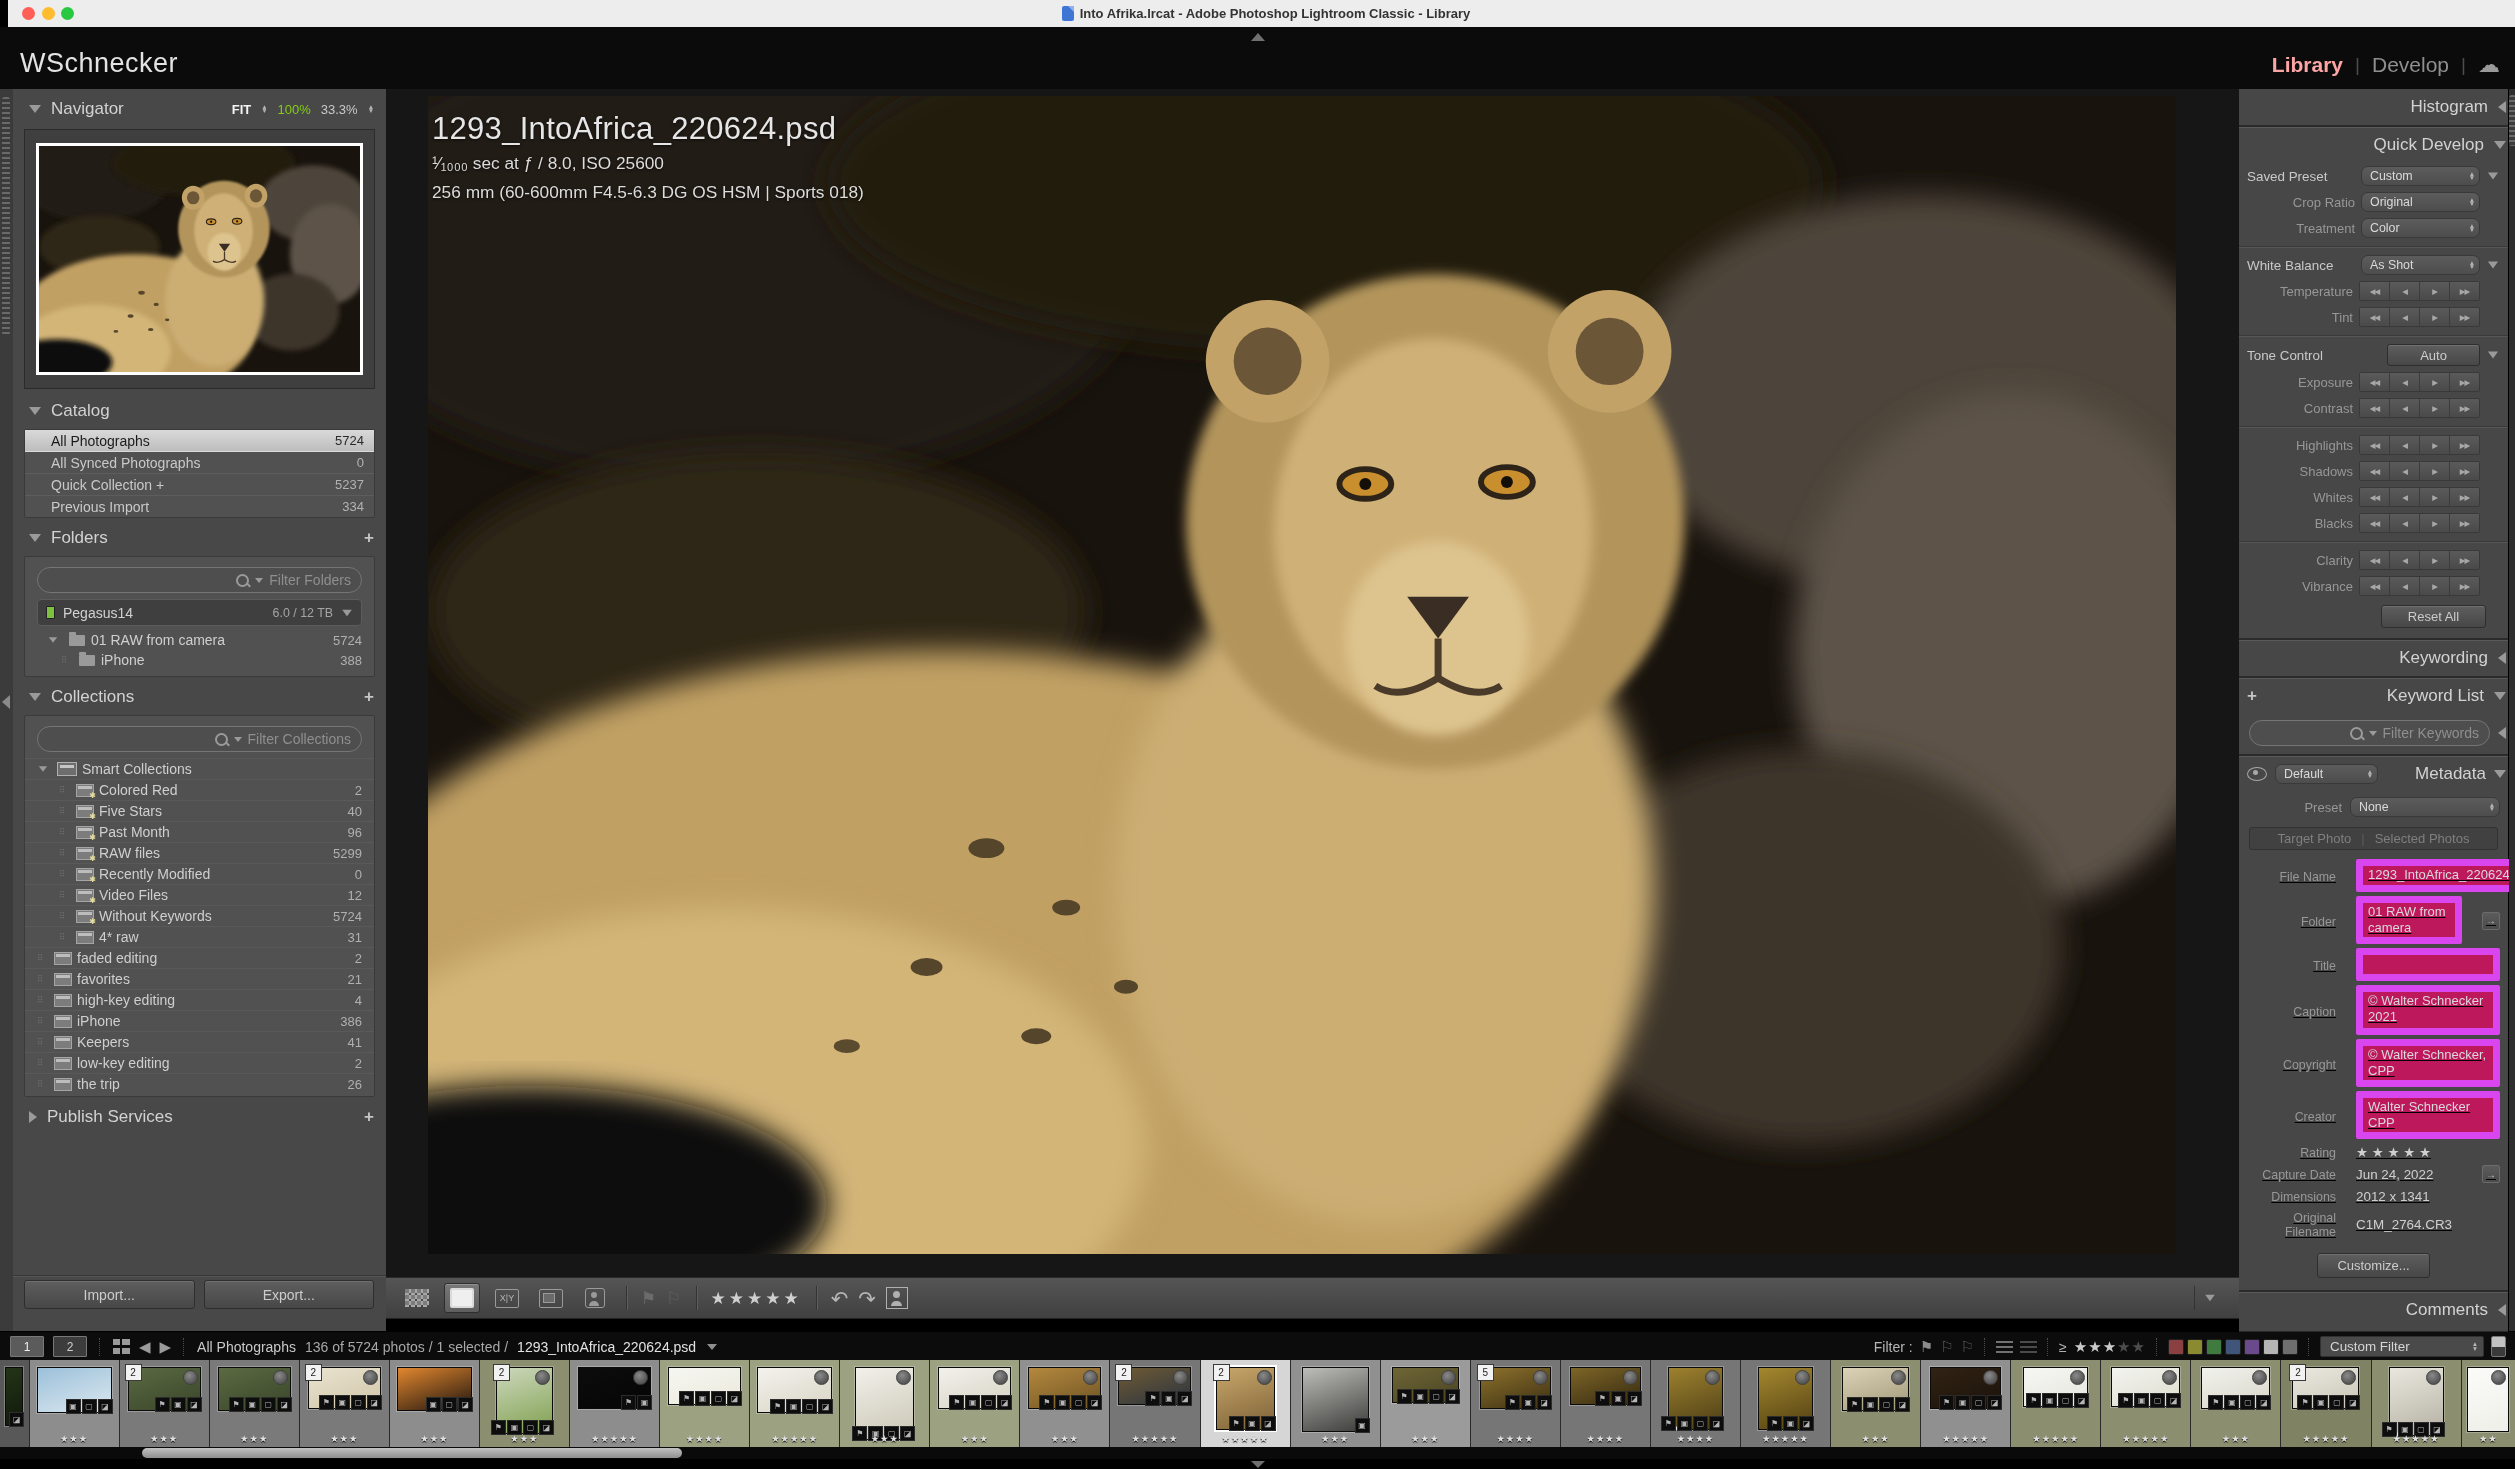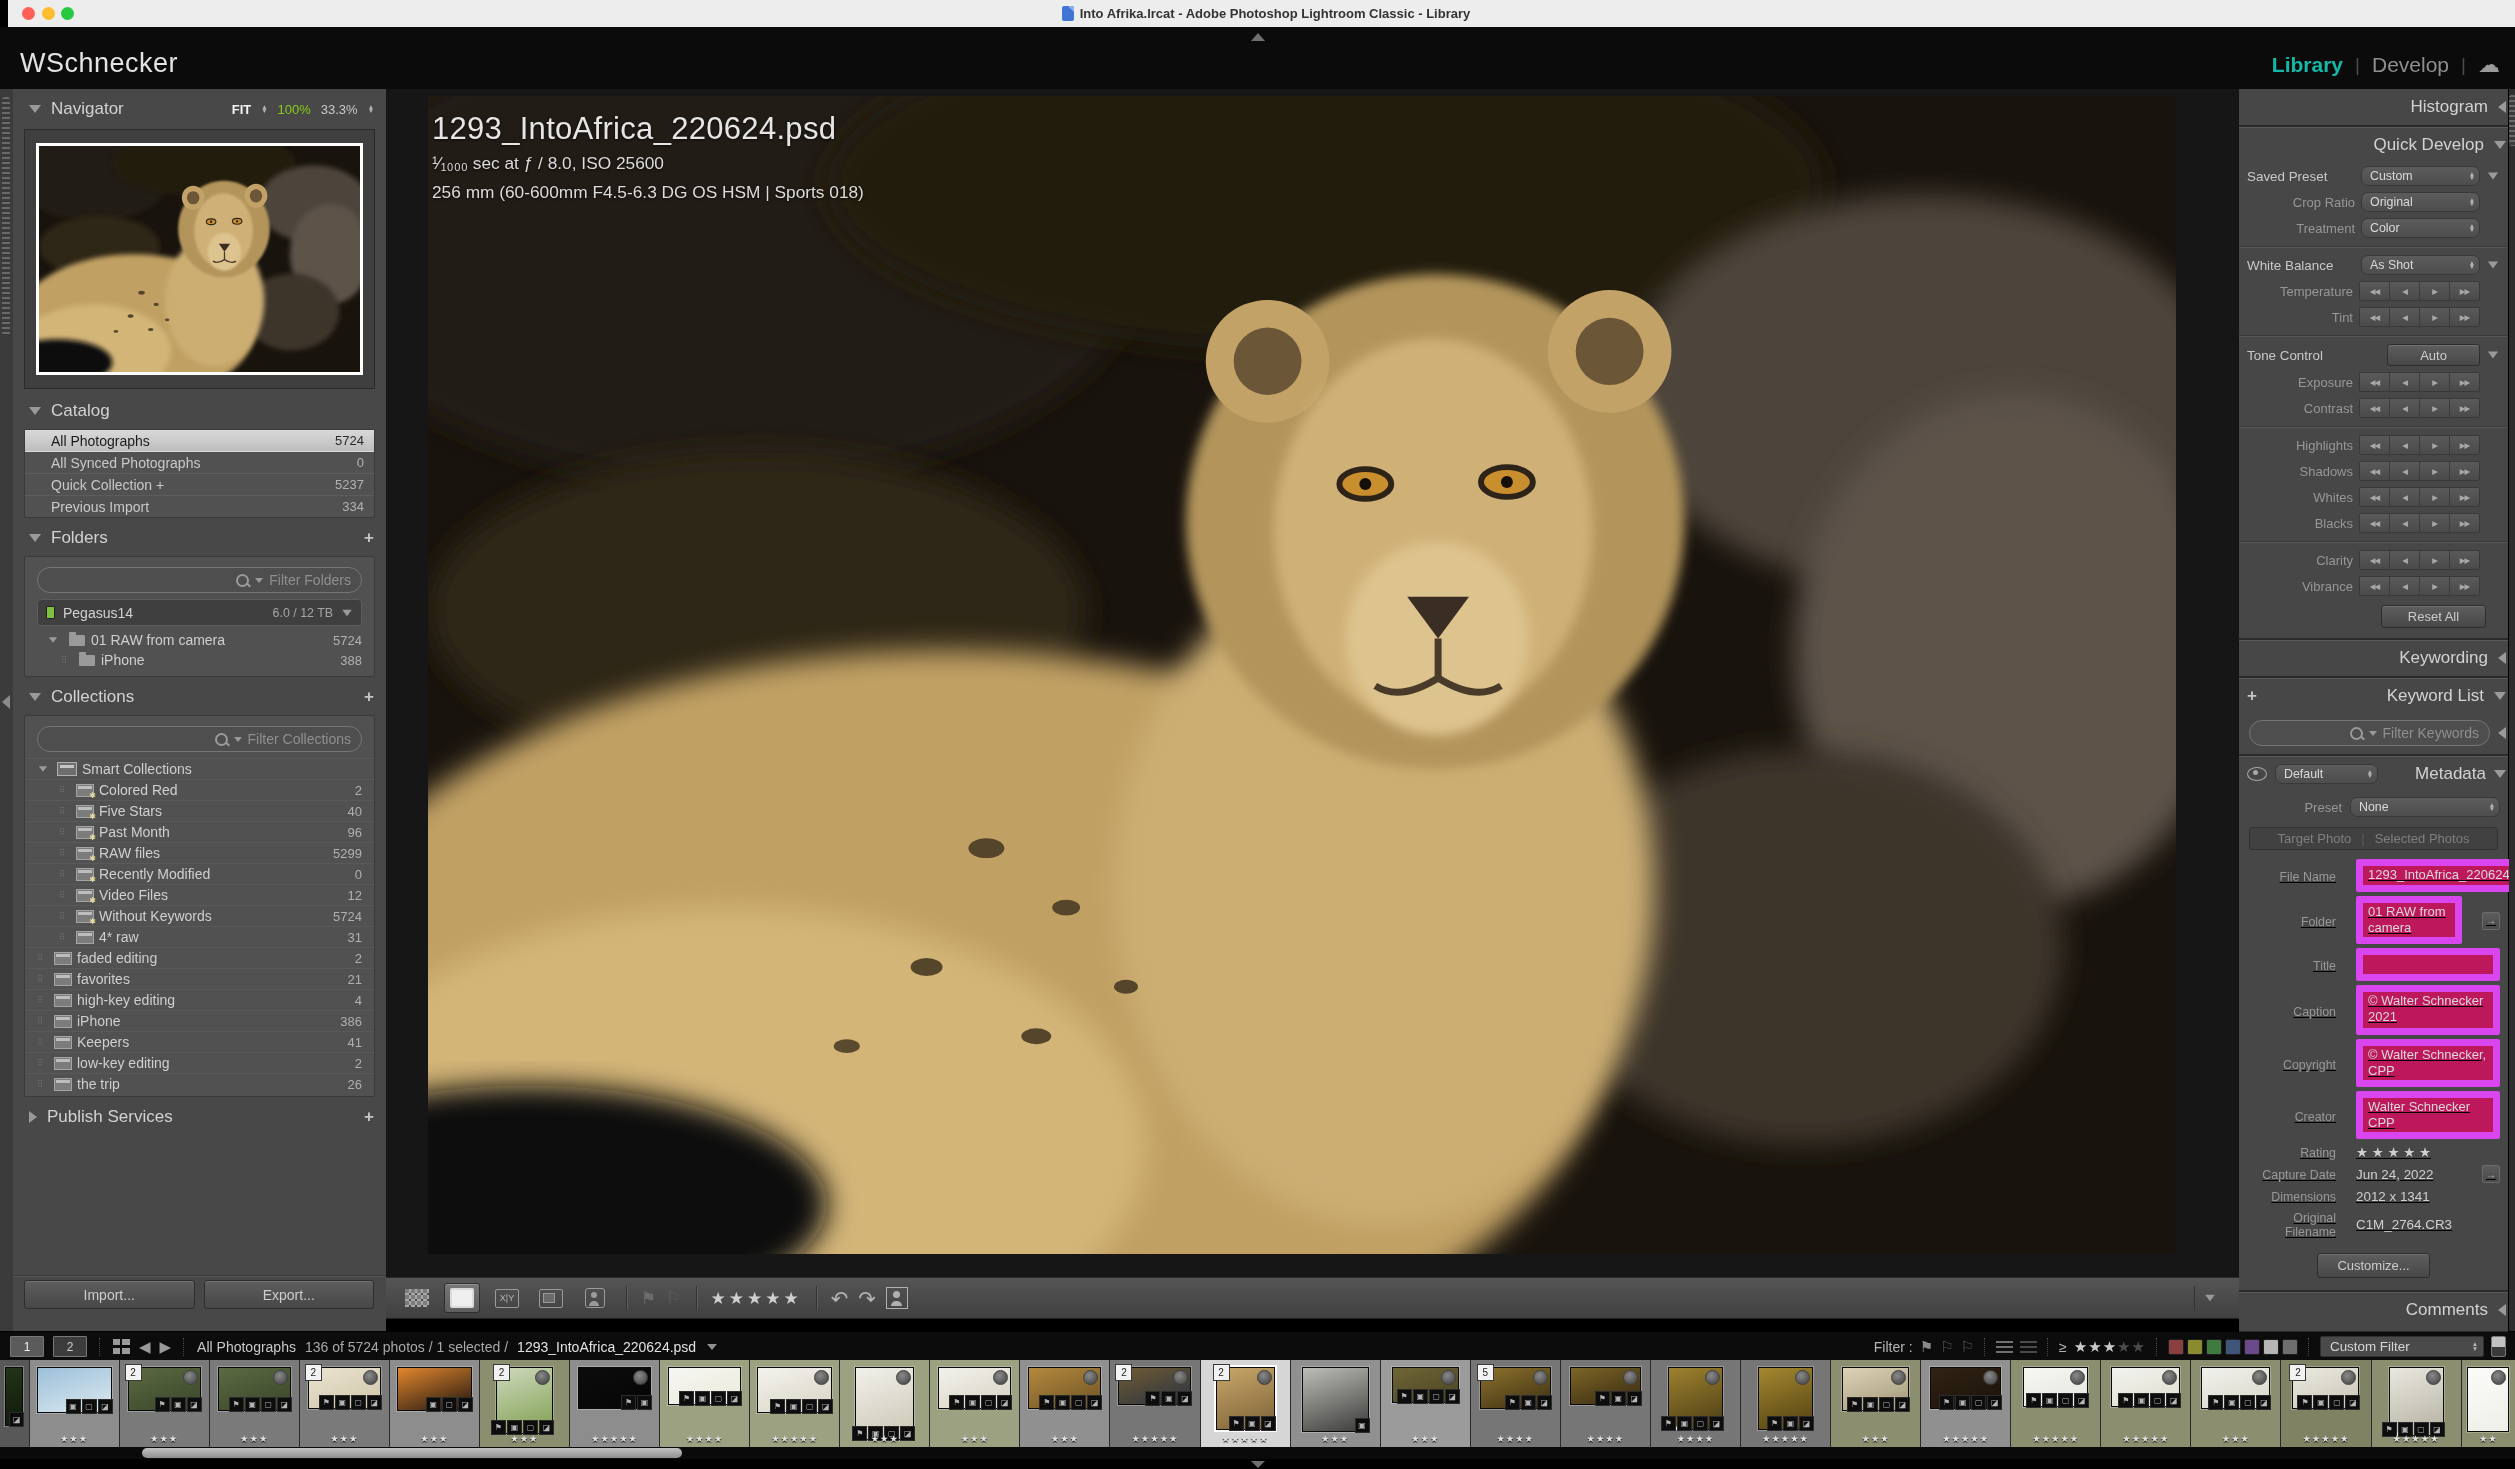--- a/index.html
+++ b/index.html
@@ -14,21 +14,21 @@
   .mb-title{position:absolute;left:0;right:0;top:0;height:27px;display:flex;align-items:center;justify-content:center;
             gap:6px;font-size:13px;font-weight:700;color:#333;}
   .doc-ico{width:12px;height:15px;background:#3f76d6;border-radius:2px;position:relative;}
   .doc-ico::after{content:"";position:absolute;right:0;top:0;border:3px solid #8fb0e8;border-left-color:transparent;border-bottom-color:transparent;}
   
   .toppanel{position:absolute;left:0;top:27px;width:100%;height:62px;background:#0b0b0b;}
   .top-collapse{position:absolute;left:50%;top:6px;transform:translateX(-50%);width:0;height:0;
                 border-left:7px solid transparent;border-right:7px solid transparent;border-bottom:8px solid #707070;}
   .identity{position:absolute;left:20px;bottom:10px;font-size:27px;font-weight:400;color:#e3e3e3;letter-spacing:0.5px;}
   .modules{position:absolute;right:16px;bottom:12px;display:flex;align-items:center;gap:12px;font-size:21px;}
-  .mod-active{color:#14b8a6;font-weight:700;}
+  .mod-active{color:#fca5a5;font-weight:700;}
   .mod-idle{color:#8f8f8f;font-weight:400;}
   .mod-sep{color:#4d4d4d;font-size:19px;}
   .cloud{color:#9a9a9a;font-size:22px;line-height:1;}
   
   .lpanel{position:absolute;left:0;top:89px;width:386px;height:1242px;background:#484848;}
   .rpanel{position:absolute;left:2239px;top:89px;width:269px;height:1242px;background:#474747;}
   .edge-strip{position:absolute;top:0;width:13px;height:100%;background:#3b3b3b;}
   .edge-strip.left{left:0;}
   .ridges{position:absolute;left:2px;width:8px;background:repeating-linear-gradient(180deg,#6a6a6a 0 2px,#3b3b3b 2px 5px);border-radius:3px;}
   .edge-arrow-left{position:absolute;left:2px;top:606px;width:0;height:0;border-top:7px solid transparent;border-bottom:7px solid transparent;border-right:8px solid #8a8a8a;}

